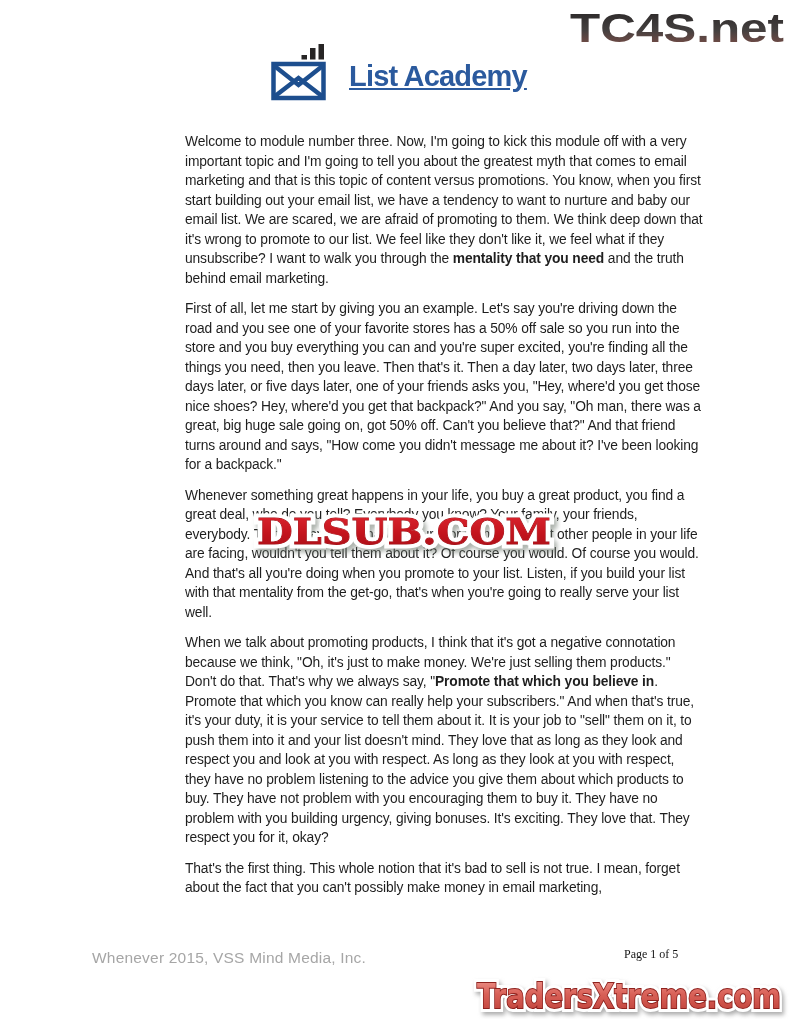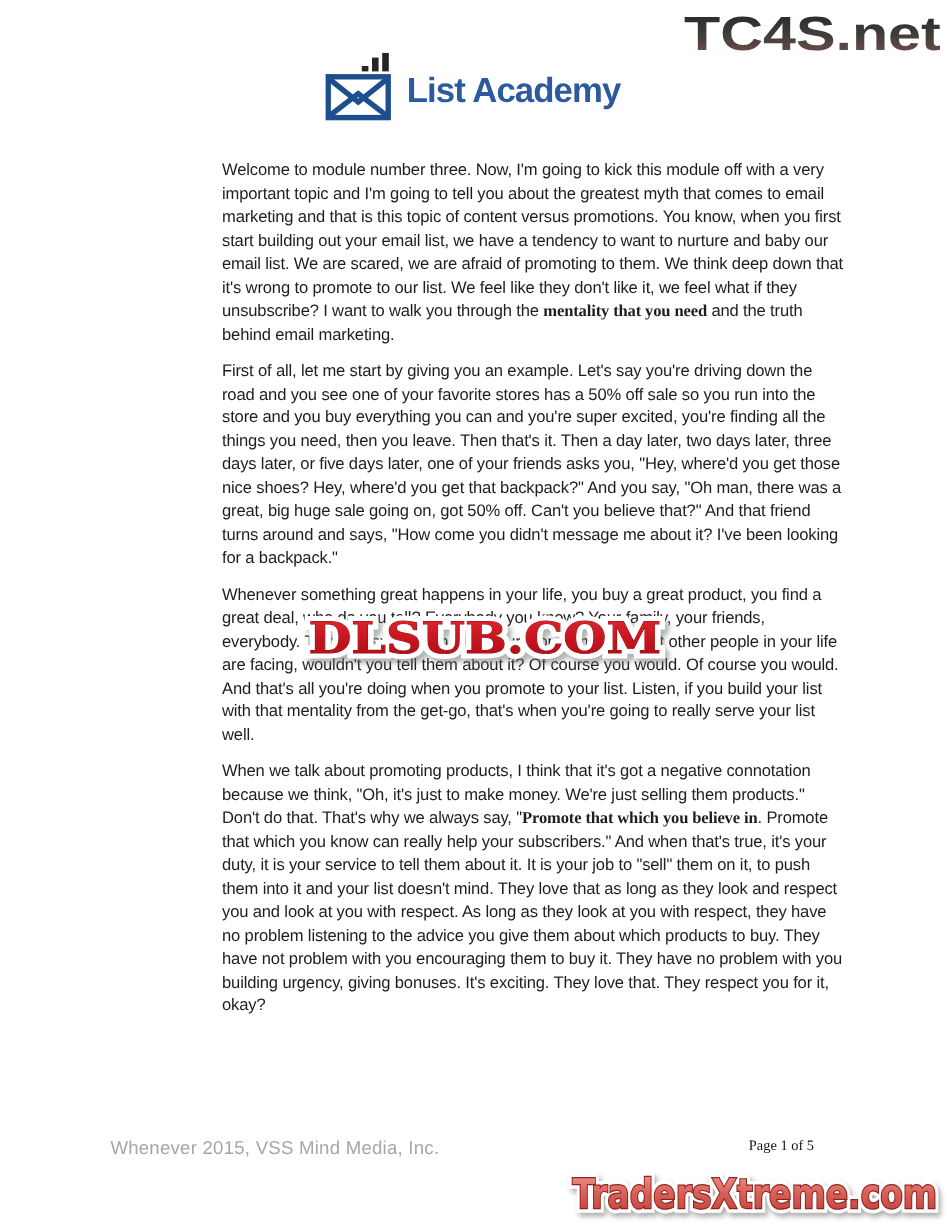--- a/index.html
+++ b/index.html
@@ -12,40 +12,41 @@
     font-family: "Liberation Sans", sans-serif;
   }
 
   
   .tc4s-wrap { position: absolute; top: 5px; right: 2px; }
 
   
   .logo { position: absolute; left: 271px; top: 44px; height: 58px; display: flex; align-items: center; }
   .logo-icon { width: 58px; height: 58px; flex: 0 0 auto; }
   .logo-text {
-    margin-left: 10px;
+    margin-left: 20px;
     font-size: 29px;
     font-weight: bold;
     letter-spacing: -0.8px;
     color: #2b5a9e;
     white-space: nowrap;
     padding-top: 6px;
+    text-decoration: underline;
   }
 
   
   .content { position: absolute; left: 185px; top: 132px; width: 518px; }
   .content p {
     margin: 0 0 11px 0;
     font-size: 13.8px;
     line-height: 19.5px;
     letter-spacing: -0.12px;
     color: #1e1e1e;
     text-align: left;
   }
-  .content b { font-weight: bold; font-family: Liberation Serif, serif; }
+  .content b { font-weight: bold; }
 
   
   .dlsub-wrap { position: absolute; left: 247px; top: 504px; }
   .dlsub-g { filter: drop-shadow(3px 4px 2px rgba(110,120,110,0.55)); }
   .dlsub-back { font-family: "DejaVu Serif", serif; font-weight: bold; font-size: 36px;
                 fill: #ffffff; stroke: #ffffff; stroke-width: 9px; paint-order: stroke; }
   .dlsub-front { font-family: "DejaVu Serif", serif; font-weight: bold; font-size: 36px;
                  fill: url(#dlsubGrad); stroke: #9c0d14; stroke-width: 0.8px; paint-order: stroke; }
 
   
@@ -121,20 +122,21 @@
       </g>
     </svg>
     <div class="logo-text">List Academy</div>
   </div>
 
   <div class="content">
     <p><span>Welcome to module number three. Now, I'm going to kick this module off with a very important topic and I'm going to tell you about the greatest myth that comes to email marketing and that is this topic of content versus promotions. You know, when you first start building out your email list, we have a tendency to want to nurture and baby our email list. We are scared, we are afraid of promoting to them. We think deep down that it's wrong to promote to our list. We feel like they don't like it, we feel what if they unsubscribe? I want to walk you through the </span><b>mentality that you need</b><span> and the truth behind email marketing.</span></p>
     <p><span>First of all, let me start by giving you an example. Let's say you're driving down the road and you see one of your favorite stores has a 50% off sale so you run into the store and you buy everything you can and you're super excited, you're finding all the things you need, then you leave. Then that's it. Then a day later, two days later, three days later, or five days later, one of your friends asks you, "Hey, where'd you get those nice shoes? Hey, where'd you get that backpack?" And you say, "Oh man, there was a great, big huge sale going on, got 50% off. Can't you believe that?" And that friend turns around and says, "How come you didn't message me about it? I've been looking for a backpack."</span></p>
     <p><span>Whenever something great happens in your life, you buy a great product, you find a great deal, who do you tell? Everybody you know? Your family, your friends, everybody. Think today, if you had the cure for something that other people in your life are facing, wouldn't you tell them about it? Of course you would. Of course you would. And that's all you're doing when you promote to your list. Listen, if you build your list with that mentality from the get-go, that's when you're going to really serve your list well.</span></p>
     <p><span>When we talk about promoting products, I think that it's got a negative connotation because we think, "Oh, it's just to make money. We're just selling them products." Don't do that. That's why we always say, "</span><b>Promote that which you believe in</b><span>. Promote that which you know can really help your subscribers." And when that's true, it's your duty, it is your service to tell them about it. It is your job to "sell" them on it, to push them into it and your list doesn't mind. They love that as long as they look and respect you and look at you with respect. As long as they look at you with respect, they have no problem listening to the advice you give them about which products to buy. They have not problem with you encouraging them to buy it. They have no problem with you building urgency, giving bonuses. It's exciting. They love that. They respect you for it, okay?</span></p>
+    <p><span>That's the first thing. This whole notion that it's bad to sell is not true. I mean, forget about the fact that you can't possibly make money in email marketing,</span></p>
   </div>
 
   <div class="dlsub-wrap">
     <svg width="314" height="54" viewBox="0 0 314 54">
       <g class="dlsub-g">
         <text class="dlsub-back" x="157" y="40" text-anchor="middle" textLength="294" lengthAdjust="spacingAndGlyphs">DLSUB.COM</text>
         <text class="dlsub-front" x="157" y="40" text-anchor="middle" textLength="294" lengthAdjust="spacingAndGlyphs">DLSUB.COM</text>
       </g>
     </svg>
   </div>

